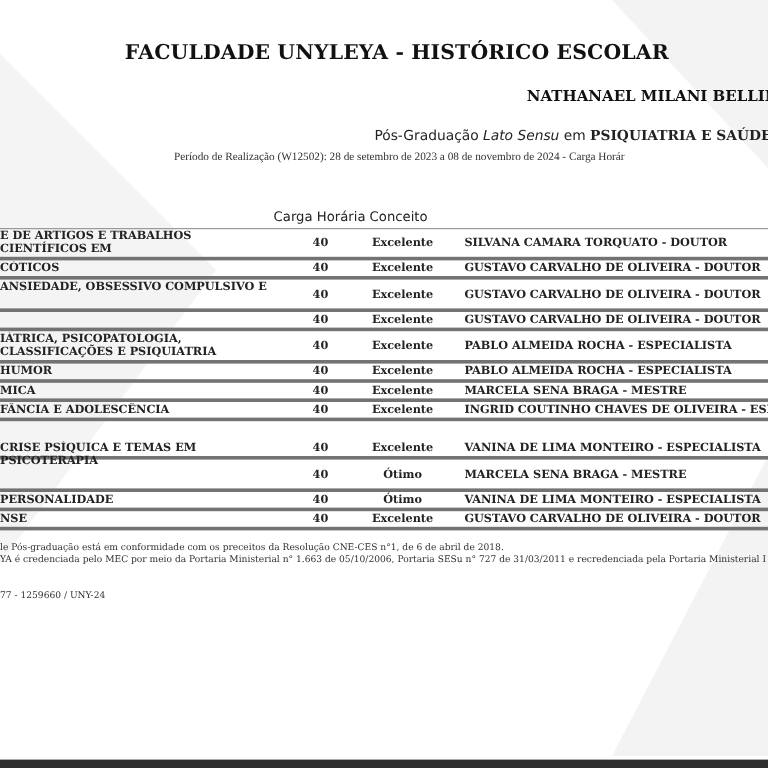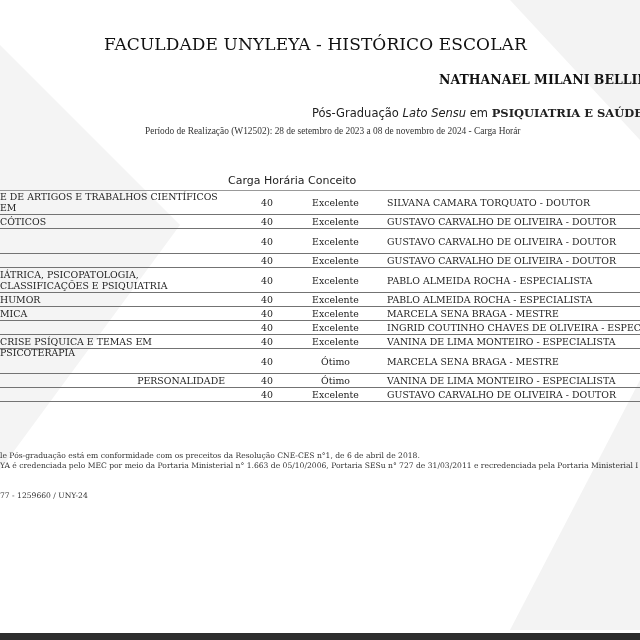--- a/index.html
+++ b/index.html
@@ -24,21 +24,21 @@
     right: 0; top: 380px; width: 170px; height: 250px;
     background: #f3f3f3;
     clip-path: polygon(170px 0, 170px 250px, 40px 250px);
   }
   .bottom-bar {
     position: absolute; left: 0; top: 633px; width: 640px; height: 7px;
     background: #2e2e2e;
   }
   .title {
     position: absolute; left: 104px; top: 34px;
-    font-size: 17px; font-weight: normal; color: #111; white-space: nowrap;
+    font-size: 17px; font-weight: bold; color: #111; white-space: nowrap;
     letter-spacing: 0.1px;
   }
   .student {
     position: absolute; left: 439px; top: 72px;
     font-size: 12.5px; font-weight: bold; color: #111; white-space: nowrap;
   }
   .course {
     position: absolute; left: 312px; top: 106px;
     font-family: "DejaVu Sans", sans-serif;
     font-size: 11.5px; color: #222; white-space: nowrap;
@@ -51,22 +51,22 @@
   }
   .table-head {
     position: absolute; top: 174px; left: 0; width: 640px; height: 16px;
     font-family: "DejaVu Sans", sans-serif; font-size: 11px; color: #222;
     border-bottom: 1px solid #999;
   }
   .table-head span { position: absolute; top: 0; white-space: nowrap; }
   .rows { position: absolute; top: 190px; left: 0; width: 640px; }
   .row {
     position: relative; width: 640px;
-    border-bottom: 1px solid #737373;
-    font-size: 9.4px; color: #222;
+    border-bottom: 3px solid #737373;
+    font-size: 9.4px; color: #222; font-weight: bold;
   }
   .row .disc {
     position: absolute; left: 0; width: 225px; white-space: normal; line-height: 11px;
     overflow: hidden;
   }
   .row .ch { position: absolute; left: 259px; width: 16px; text-align: center; }
   .row .conc { position: absolute; left: 308px; width: 55px; text-align: center; }
   .row .doc { position: absolute; left: 387px; white-space: nowrap; }
   .footer {
     position: absolute; left: 0; font-size: 7.6px; color: #333; white-space: nowrap;
@@ -98,20 +98,21 @@
       <span class="conc" style="top: 7px;">Excelente</span>
       <span class="doc" style="top: 7px;">SILVANA CAMARA TORQUATO - DOUTOR</span>
     </div>
     <div class="row" style="height: 13px;">
       <span class="disc" style="top: 1px;">CÓTICOS</span>
       <span class="ch" style="top: 1px;">40</span>
       <span class="conc" style="top: 1px;">Excelente</span>
       <span class="doc" style="top: 1px;">GUSTAVO CARVALHO DE OLIVEIRA - DOUTOR</span>
     </div>
     <div class="row" style="height: 24px;">
+      <span class="disc" style="top: 1px;">ANSIEDADE, OBSESSIVO COMPULSIVO E</span>
       <span class="ch" style="top: 7px;">40</span>
       <span class="conc" style="top: 7px;">Excelente</span>
       <span class="doc" style="top: 7px;">GUSTAVO CARVALHO DE OLIVEIRA - DOUTOR</span>
     </div>
     <div class="row" style="height: 13px;">
       <span class="ch" style="top: 1px;">40</span>
       <span class="conc" style="top: 1px;">Excelente</span>
       <span class="doc" style="top: 1px;">GUSTAVO CARVALHO DE OLIVEIRA - DOUTOR</span>
     </div>
     <div class="row" style="height: 24px;">
@@ -126,42 +127,44 @@
       <span class="conc" style="top: 1px;">Excelente</span>
       <span class="doc" style="top: 1px;">PABLO ALMEIDA ROCHA - ESPECIALISTA</span>
     </div>
     <div class="row" style="height: 13px;">
       <span class="disc" style="top: 1px;">MICA</span>
       <span class="ch" style="top: 1px;">40</span>
       <span class="conc" style="top: 1px;">Excelente</span>
       <span class="doc" style="top: 1px;">MARCELA SENA BRAGA - MESTRE</span>
     </div>
     <div class="row" style="height: 13px;">
+      <span class="disc" style="top: 1px;">FÂNCIA E ADOLESCÊNCIA</span>
       <span class="ch" style="top: 1px;">40</span>
       <span class="conc" style="top: 1px;">Excelente</span>
       <span class="doc" style="top: 1px;">INGRID COUTINHO CHAVES DE OLIVEIRA - ESPECIALIS</span>
     </div>
-    <div class="row" style="height: 13px;">
+    <div class="row" style="height: 13px; margin-top: 16px;">
       <span class="disc" style="top: 1px;">CRISE PSÍQUICA E TEMAS EM PSICOTERAPIA</span>
       <span class="ch" style="top: 1px;">40</span>
       <span class="conc" style="top: 1px;">Excelente</span>
       <span class="doc" style="top: 1px;">VANINA DE LIMA MONTEIRO - ESPECIALISTA</span>
     </div>
     <div class="row" style="height: 24px;">
       <span class="ch" style="top: 7px;">40</span>
       <span class="conc" style="top: 7px;">Ótimo</span>
       <span class="doc" style="top: 7px;">MARCELA SENA BRAGA - MESTRE</span>
     </div>
     <div class="row" style="height: 13px;">
-      <span class="disc" style="top: 1px; text-align: right;">PERSONALIDADE</span>
+      <span class="disc" style="top: 1px;">PERSONALIDADE</span>
       <span class="ch" style="top: 1px;">40</span>
       <span class="conc" style="top: 1px;">Ótimo</span>
       <span class="doc" style="top: 1px;">VANINA DE LIMA MONTEIRO - ESPECIALISTA</span>
     </div>
     <div class="row" style="height: 13px;">
+      <span class="disc" style="top: 1px;">NSE</span>
       <span class="ch" style="top: 1px;">40</span>
       <span class="conc" style="top: 1px;">Excelente</span>
       <span class="doc" style="top: 1px;">GUSTAVO CARVALHO DE OLIVEIRA - DOUTOR</span>
     </div>
   </div>
 
 <div class="footer" style="top:451px">le Pós-graduação está em conformidade com os preceitos da Resolução CNE-CES n°1, de 6 de abril de 2018.</div>
 <div class="footer" style="top:461px">YA é credenciada pelo MEC por meio da Portaria Ministerial n° 1.663 de 05/10/2006, Portaria SESu n° 727 de 31/03/2011 e recredenciada pela Portaria Ministerial I</div>
 <div class="footer" style="top:491px">77 - 1259660 / UNY-24</div>
 

